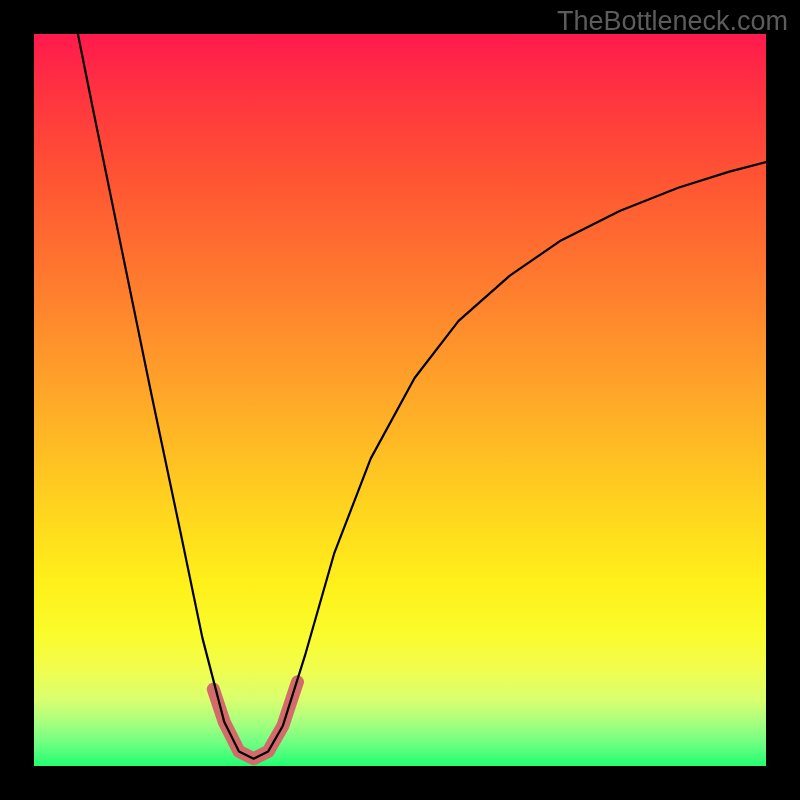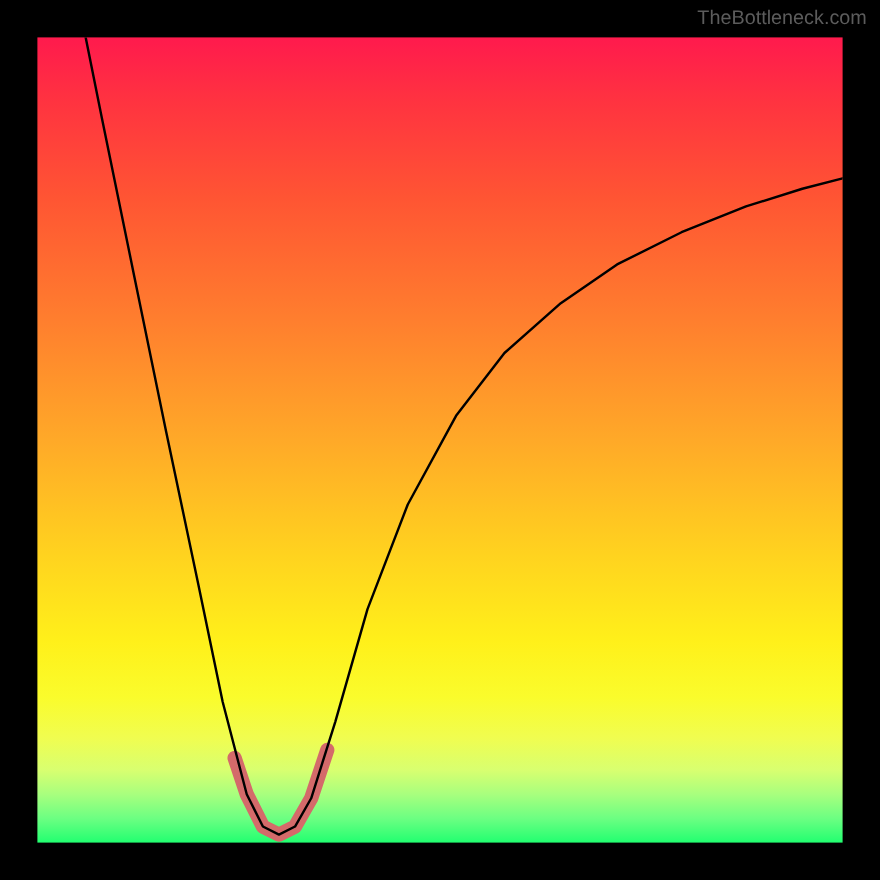--- a/index.html
+++ b/index.html
@@ -9,21 +9,21 @@
     background: #000;
     position: relative;
     overflow: hidden;
     font-family: Arial, sans-serif;
   }
   .watermark {
     position: absolute;
     top: 6px;
     right: 12px;
     color: #5c5c5c;
-    font-size: 18px;
+    font-size: 27px;
     font-weight: 500;
     z-index: 10;
   }
   .plot-area {
     position: absolute;
     left: 34px;
     top: 34px;
     width: 732px;
     height: 732px;
     background: linear-gradient(to bottom,

